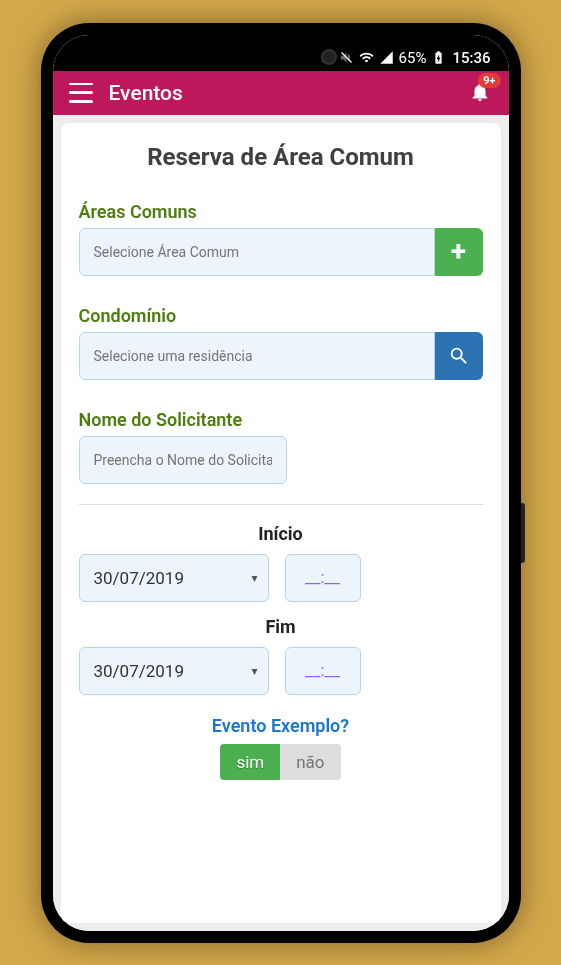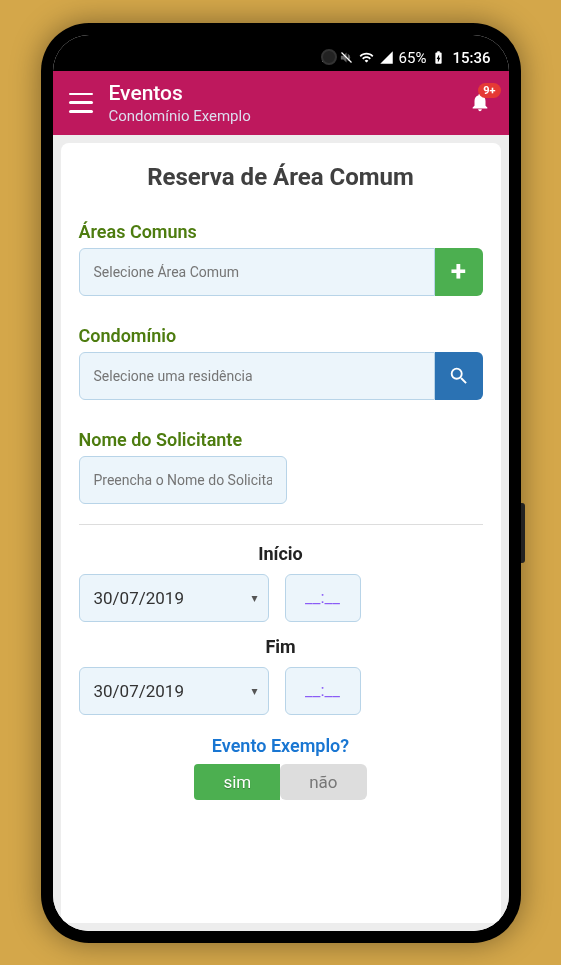--- a/index.html
+++ b/index.html
@@ -285,36 +285,35 @@
       margin-bottom: 8px;
     }
     
     .toggle-buttons {
       display: inline-flex;
       border-radius: 4px;
       overflow: hidden;
     }
     
     .toggle-btn {
-      padding: 8px 29px;
+      padding: 8px 16px;
       border: none;
       font-size: 17px;
       cursor: pointer;
     }
     
     .toggle-btn.active {
       background: #4caf50;
       color: #fff;
       text-shadow: 0 1px 1px rgba(0,0,0,0.3);
     }
     
     .toggle-btn.inactive {
       background: #ddd;
       color: #777;
-      border-radius: 6px;
     }
     
     .side-button {
       position: absolute;
       right: -4px;
       top: 480px;
       width: 4px;
       height: 60px;
       background: #222;
       border-radius: 0 3px 3px 0;
@@ -371,21 +370,20 @@
     </div>
 
     <div class="app-header">
       <div class="menu-icon">
         <span></span>
           <span></span>
           <span></span>
       </div>
       <div class="header-text">
         <div class="header-title">Eventos</div>
-        <div class="header-subtitle">Condomínio Exemplo</div>
       </div>
       <div class="notification-icon">
         <svg class="bell-svg" viewBox="0 0 24 24">
             <path d="M12 22c1.1 0 2-.9 2-2h-4c0 1.1.9 2 2 2zm6-6v-5c0-3.07-1.63-5.64-4.5-6.32V4c0-.83-.67-1.5-1.5-1.5s-1.5.67-1.5 1.5v.68C7.64 5.36 6 7.92 6 11v5l-2 2v1h16v-1l-2-2z"></path>
           </svg>
         <span class="notification-badge">9+</span>
       </div>
     </div>
 
     <div class="content-area">

